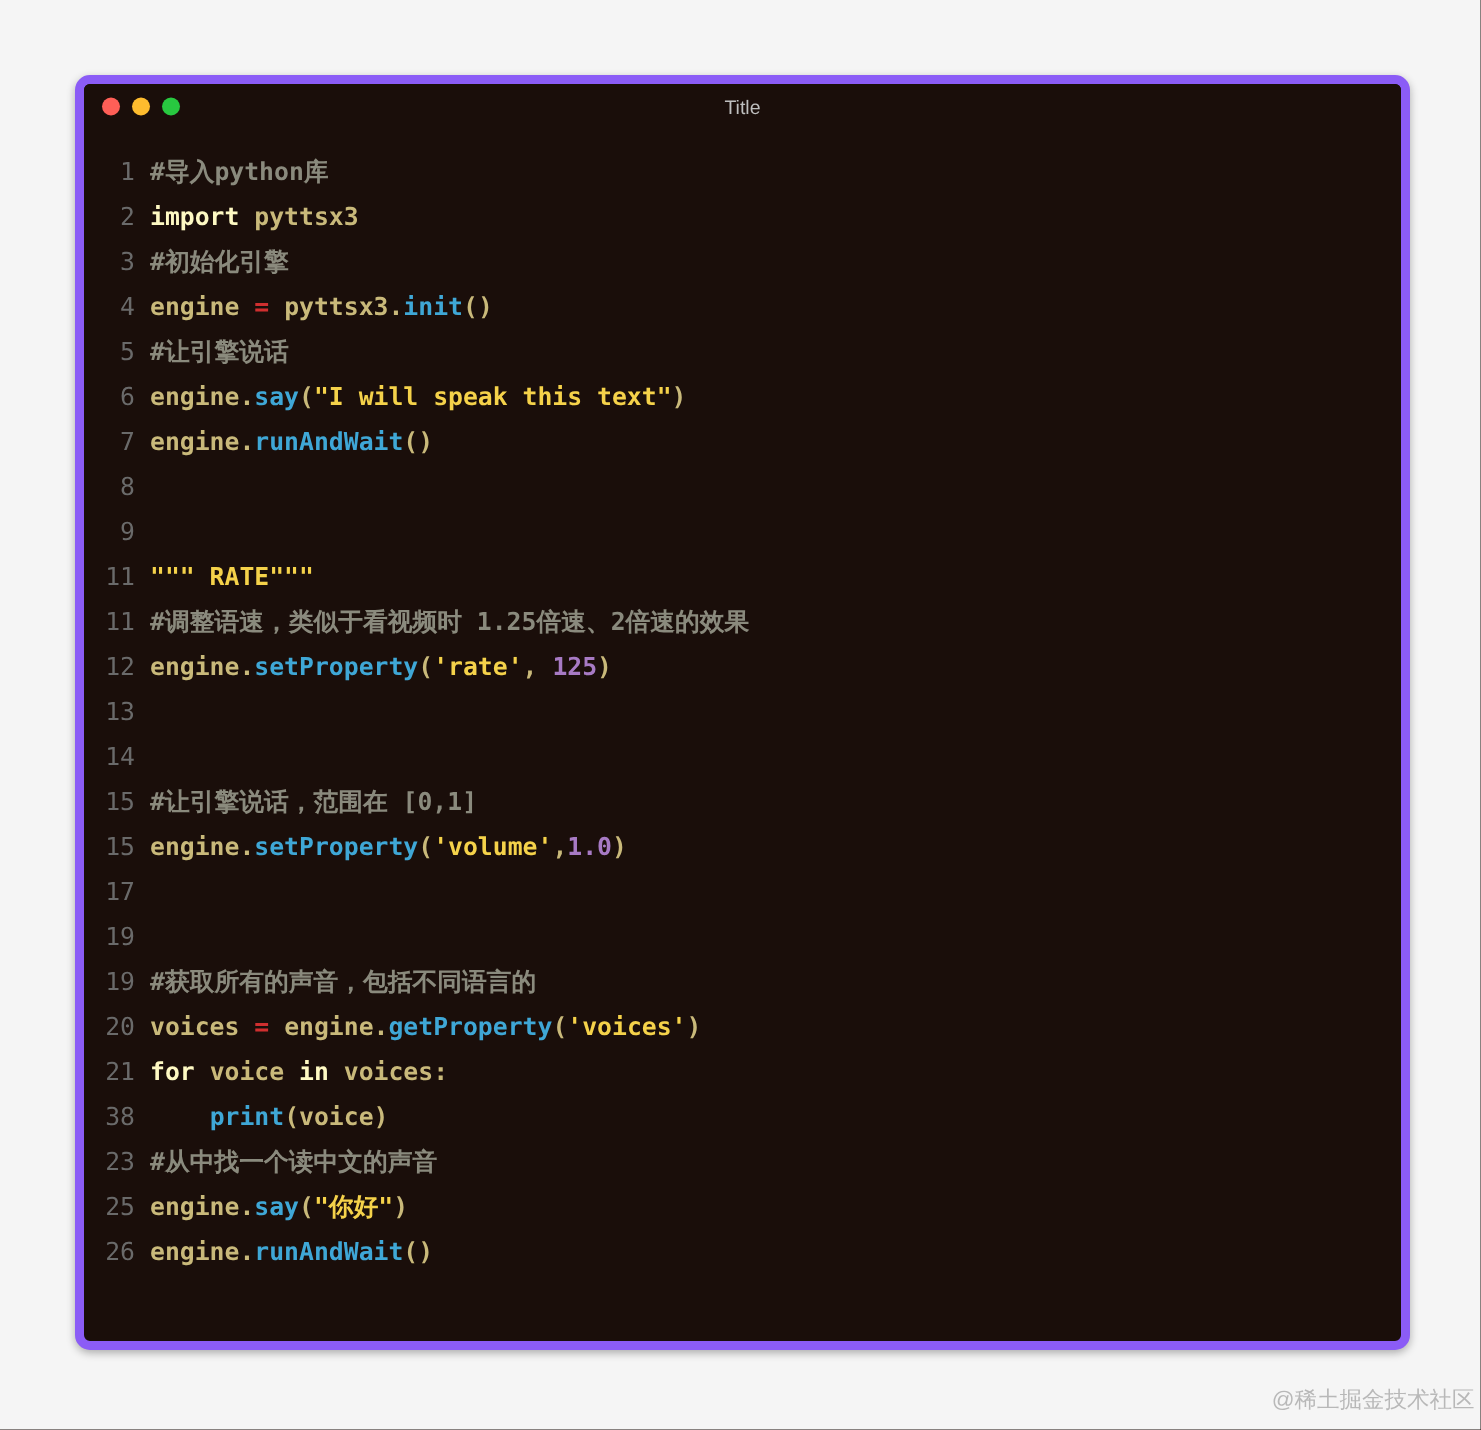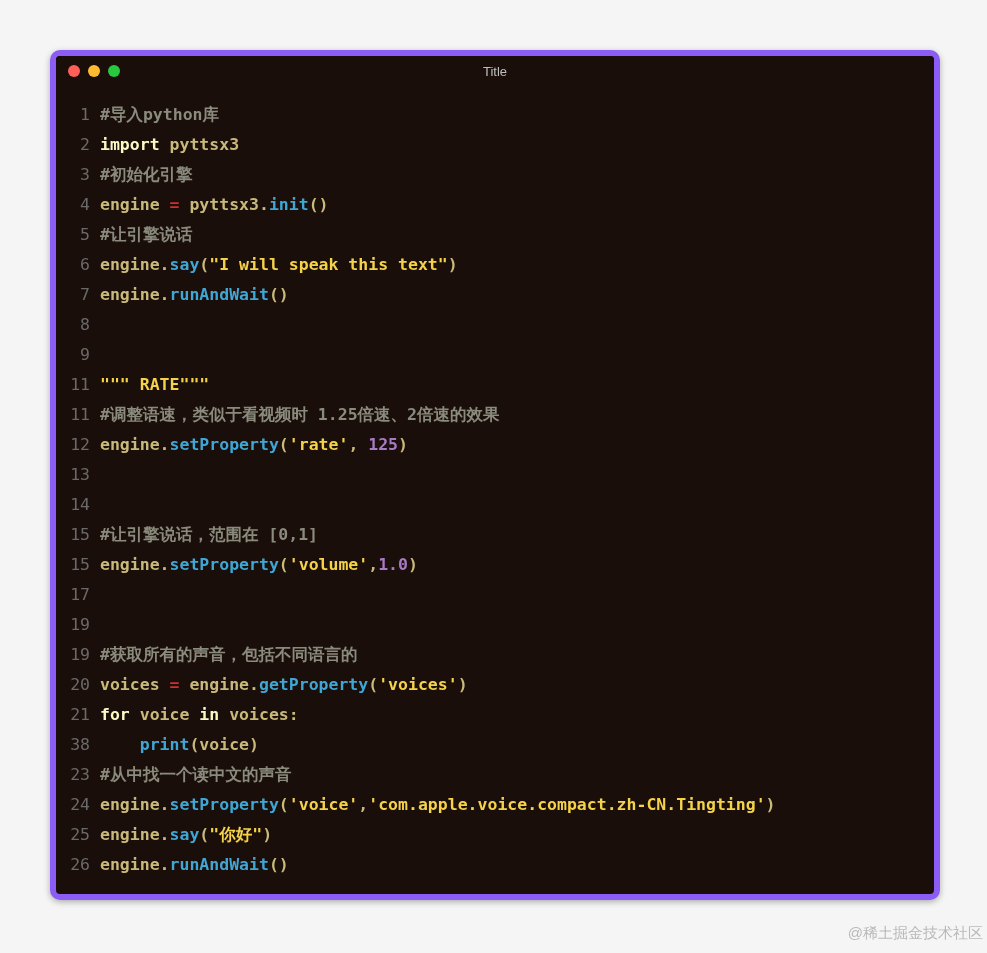--- a/index.html
+++ b/index.html
@@ -108,19 +108,18 @@
       <div class="line"><span class="gutter">14</span><span class="code">&nbsp;</span></div>
       <div class="line"><span class="gutter">15</span><span class="code"><span class="c-comment">#让引擎说话，范围在 [0,1]</span></span></div>
       <div class="line"><span class="gutter">15</span><span class="code"><span class="c-var">engine</span><span class="c-punct">.</span><span class="c-func">setProperty</span><span class="c-punct">(</span><span class="c-string">'volume'</span><span class="c-punct">,</span><span class="c-num">1.0</span><span class="c-punct">)</span></span></div>
       <div class="line"><span class="gutter">17</span><span class="code">&nbsp;</span></div>
       <div class="line"><span class="gutter">19</span><span class="code">&nbsp;</span></div>
       <div class="line"><span class="gutter">19</span><span class="code"><span class="c-comment">#获取所有的声音，包括不同语言的</span></span></div>
       <div class="line"><span class="gutter">20</span><span class="code"><span class="c-var">voices</span><span class="c-punct"> </span><span class="c-op">=</span><span class="c-punct"> </span><span class="c-var">engine</span><span class="c-punct">.</span><span class="c-func">getProperty</span><span class="c-punct">(</span><span class="c-string">'voices'</span><span class="c-punct">)</span></span></div>
       <div class="line"><span class="gutter">21</span><span class="code"><span class="c-keyword">for</span><span class="c-punct"> </span><span class="c-var">voice</span><span class="c-punct"> </span><span class="c-keyword">in</span><span class="c-punct"> </span><span class="c-var">voices</span><span class="c-punct">:</span></span></div>
       <div class="line"><span class="gutter">38</span><span class="code"><span class="c-punct">    </span><span class="c-builtin">print</span><span class="c-punct">(</span><span class="c-var">voice</span><span class="c-punct">)</span></span></div>
       <div class="line"><span class="gutter">23</span><span class="code"><span class="c-comment">#从中找一个读中文的声音</span></span></div>
-      <div class="line"><span class="gutter">24</span><span class="code"><span class="c-var">engine</span><span class="c-punct">.</span><span class="c-func">setProperty</span><span class="c-punct">(</span><span class="c-string">'voice'</span><span class="c-punct">,</span><span class="c-string">'com.apple.voice.compact.zh-CN.Tingting'</span><span class="c-punct">)</span></span></div>
       <div class="line"><span class="gutter">25</span><span class="code"><span class="c-var">engine</span><span class="c-punct">.</span><span class="c-func">say</span><span class="c-punct">(</span><span class="c-string">"你好"</span><span class="c-punct">)</span></span></div>
       <div class="line"><span class="gutter">26</span><span class="code"><span class="c-var">engine</span><span class="c-punct">.</span><span class="c-func">runAndWait</span><span class="c-punct">()</span></span></div>
     </div>
 </div>
 
 <div class="watermark">@稀土掘金技术社区</div>
 
 </body></html>

